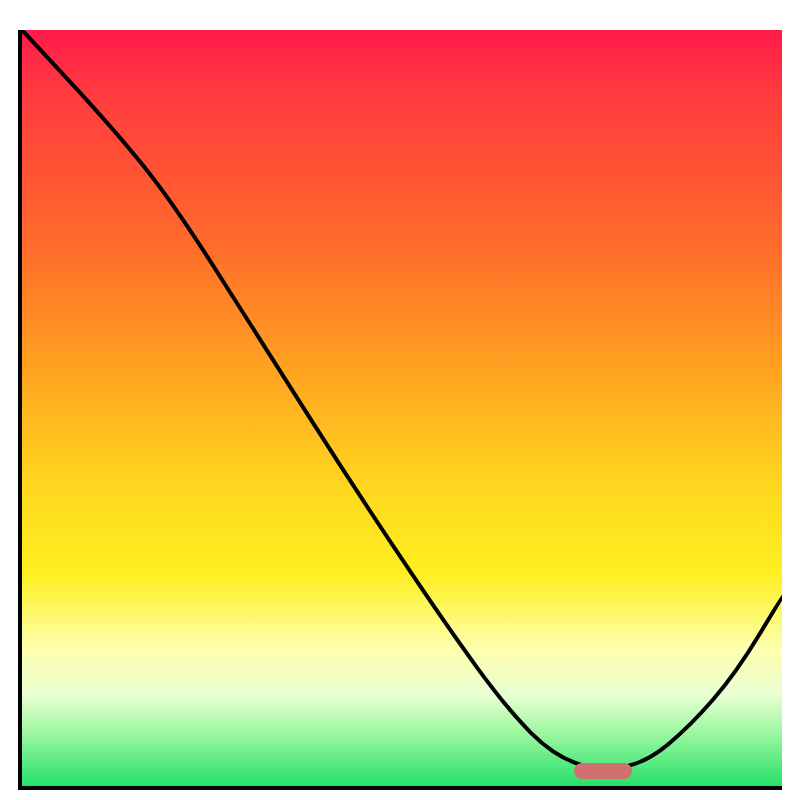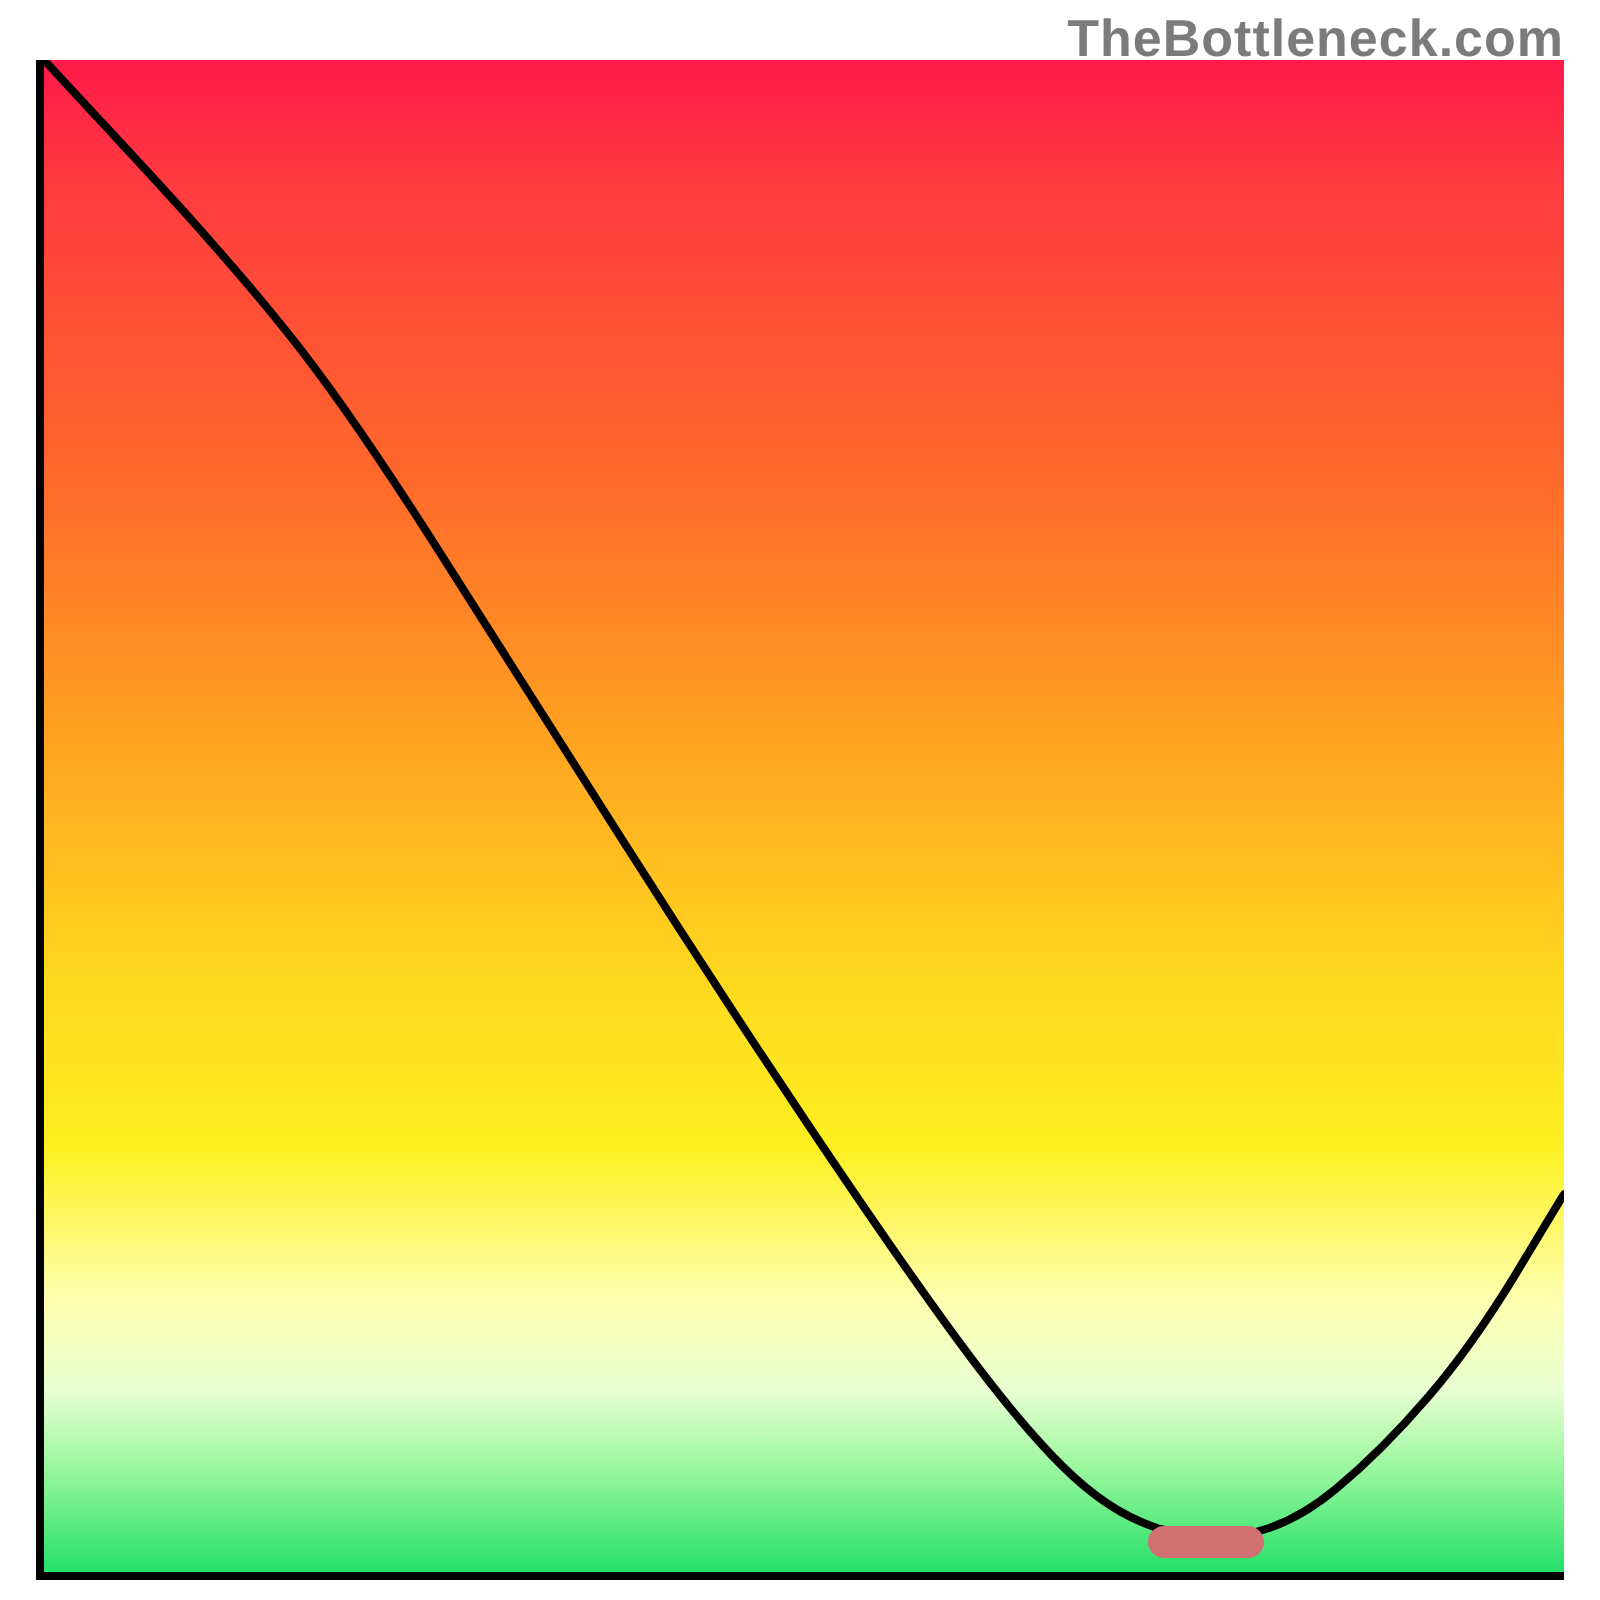--- a/index.html
+++ b/index.html
@@ -65,21 +65,20 @@
     border-radius: 8px;
     background: #d07070; 
     transform: translate(-50%, -50%);
   }
 </style>
 </head>
 <body>
 
 <div class="stage">
 
-  <div class="watermark">TheBottleneck.com</div>
 
   <div class="plot">
     <div class="grad"></div>
 
     <svg class="curve" viewBox="0 0 764 760" preserveAspectRatio="none">
       <path id="curve-path" fill="none" stroke="#000000" stroke-width="4" stroke-linecap="round" stroke-linejoin="round" d="M 0.0 0.0 Q 0.0 0.0 45.8 49.4 Q 91.7 98.8 122.2 136.8 Q 152.8 174.8 198.6 247.0 Q 244.5 319.2 290.3 391.4 Q 336.2 463.6 382.0 532.0 Q 427.8 600.4 458.4 642.2 Q 489.0 684.0 511.9 706.8 Q 534.8 729.6 557.7 737.2 Q 580.6 744.8 603.6 741.0 Q 626.5 737.2 649.4 718.2 Q 672.3 699.2 695.2 672.6 Q 718.2 646.0 741.1 608.0 T 764.0 570.0"></path>
     </svg>
 
     <div class="marker" id="marker" style="left: 580.64px; top: 741px; background: rgb(208, 112, 112);"></div>
   </div>

